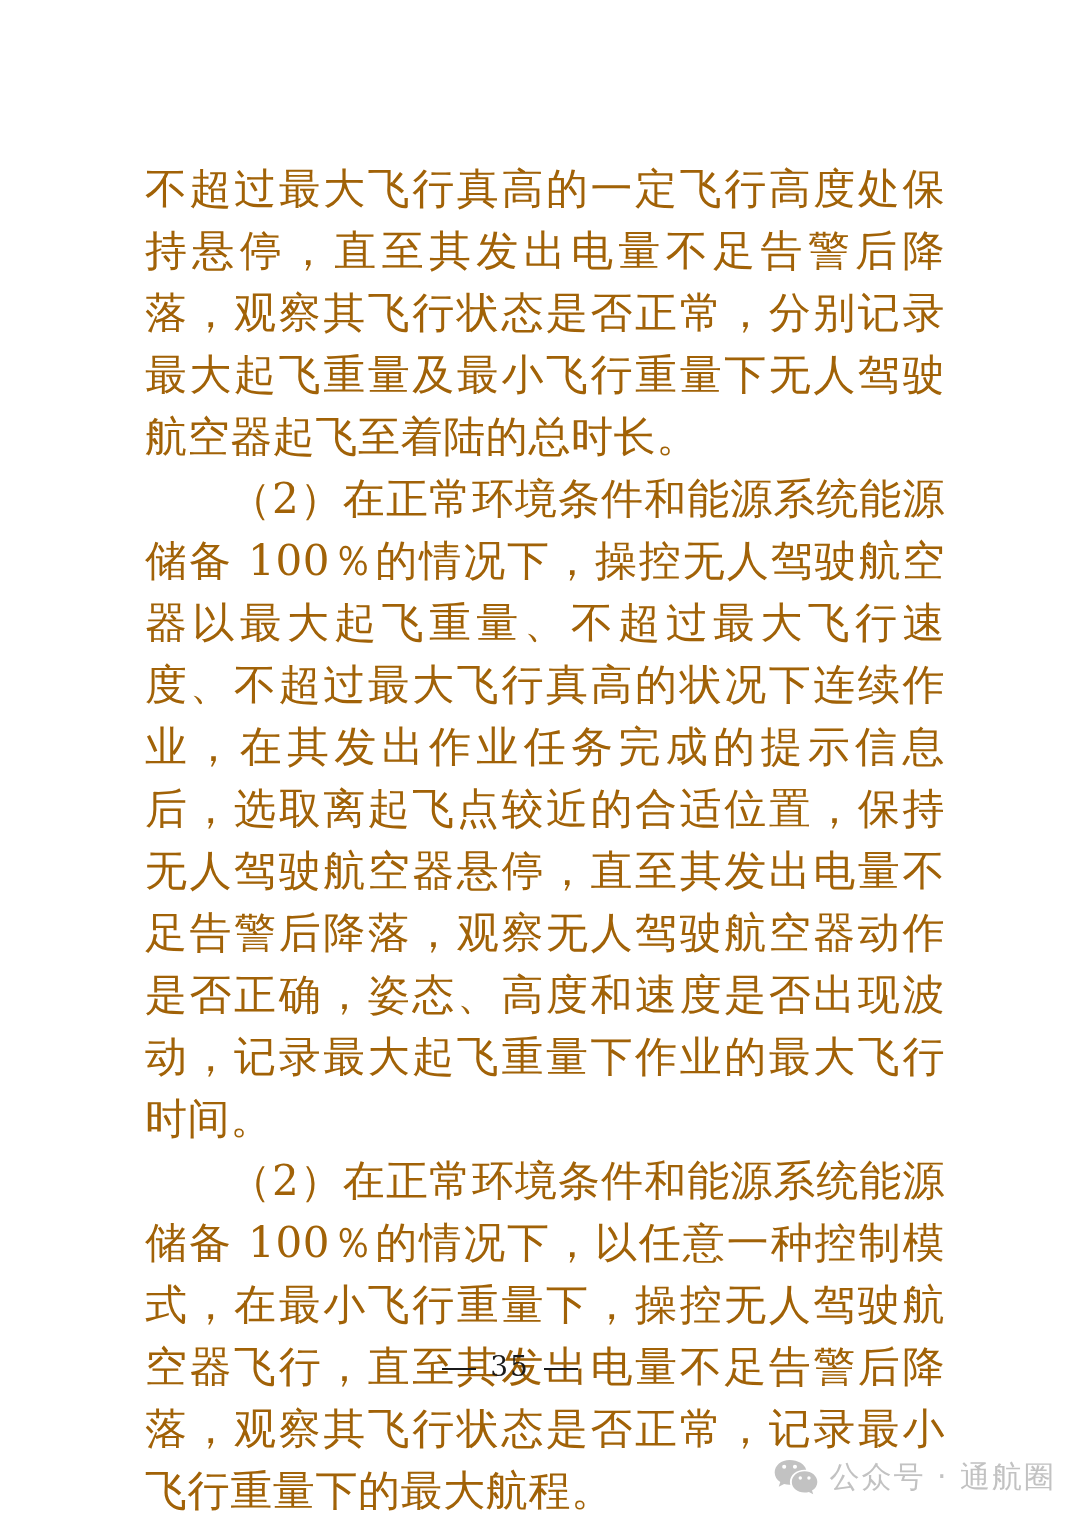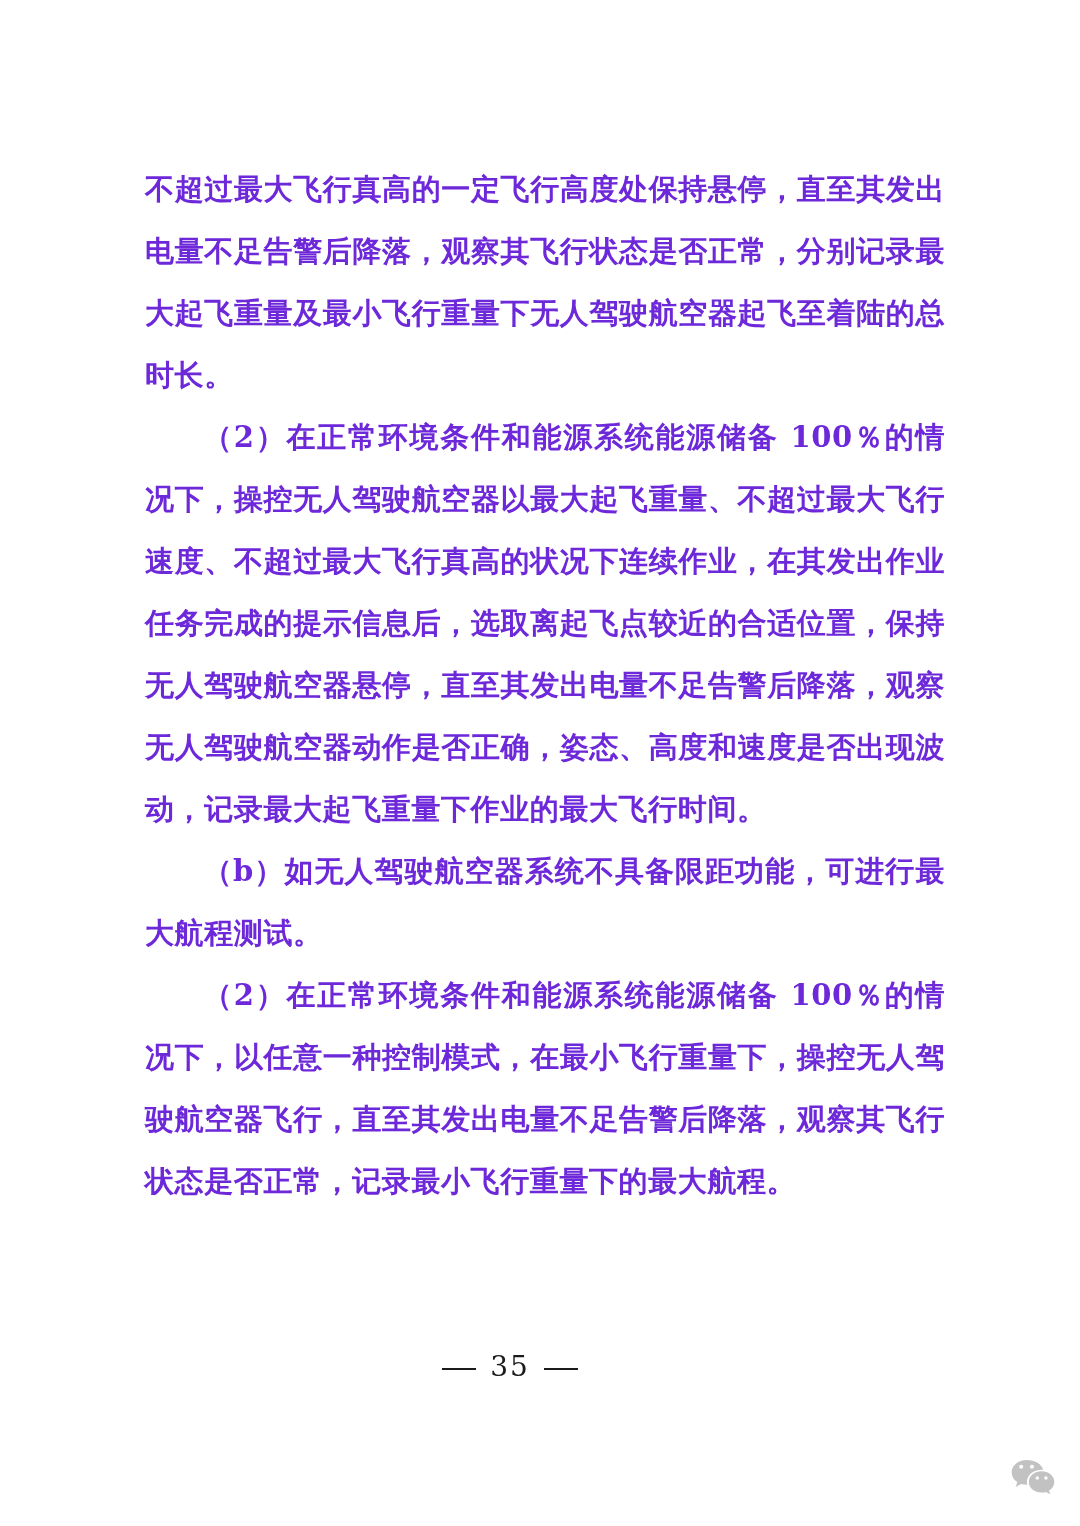--- a/index.html
+++ b/index.html
@@ -24,29 +24,29 @@
   
   .content {
     position: absolute;
     left: 145px;
     top: 158px;
     width: 800px;
   }
 
   .para {
     margin: 0 0 0 0;
-    font-size: 29px;
+    font-size: 42px;
     line-height: 62px;
     text-align: justify;
     text-justify: inter-character;
     text-align-last: left;
     letter-spacing: 0.6px;
     word-break: break-all;
-    color: #6d28d9;
-    font-weight: 700;
+    color: #a16207;
+    font-weight: 400;
     -webkit-font-smoothing: none;
   }
   .para.indent {
     text-indent: 2em;
   }
 
   
   .page-number {
     position: absolute;
     left: 0;
@@ -99,31 +99,31 @@
 <body>
 
 <div class="page">
 
   <div class="content">
 
     <p class="para">不超过最大飞行真高的一定飞行高度处保持悬停，直至其发出电量不足告警后降落，观察其飞行状态是否正常，分别记录最大起飞重量及最小飞行重量下无人驾驶航空器起飞至着陆的总时长。</p>
 
     <p class="para indent">（2）在正常环境条件和能源系统能源储备 100％的情况下，操控无人驾驶航空器以最大起飞重量、不超过最大飞行速度、不超过最大飞行真高的状况下连续作业，在其发出作业任务完成的提示信息后，选取离起飞点较近的合适位置，保持无人驾驶航空器悬停，直至其发出电量不足告警后降落，观察无人驾驶航空器动作是否正确，姿态、高度和速度是否出现波动，记录最大起飞重量下作业的最大飞行时间。</p>
 
-    <p class="para indent">（b）如无人驾驶航空器系统不具备限距功能，可进行最大航程测试。</p>
 
 
     <p class="para indent">（2）在正常环境条件和能源系统能源储备 100％的情况下，以任意一种控制模式，在最小飞行重量下，操控无人驾驶航空器飞行，直至其发出电量不足告警后降落，观察其飞行状态是否正常，记录最小飞行重量下的最大航程。</p>
 
   </div>
 
   <div class="page-number">
     <span class="dash"></span><span>35</span><span class="dash"></span>
   </div>
 
   <div class="watermark">
     <svg class="wm-icon" viewBox="0 0 48 42" aria-hidden="true">
       <path fill="#c2c2c2" d="M17.2 2.2C8.6 2.2 1.6 8 1.6 15.2c0 4.1 2.3 7.7 5.9 10.1L5.9 30.3l5.6-2.9c1.8.5 3.7.8 5.7.8h.9c-.3-1-.5-2-.5-3.1 0-7 6.9-12.7 15.4-12.7.6 0 1.1 0 1.7.1C33.4 6.8 26.1 2.2 17.2 2.2zm-5.6 9.1a2.1 2.1 0 1 1 0-4.3 2.1 2.1 0 0 1 0 4.3zm11.3 0a2.1 2.1 0 1 1 0-4.3 2.1 2.1 0 0 1 0 4.3z"></path>
       <path fill="#c2c2c2" d="M46.4 25.1c0-6.1-6-11.1-13.4-11.1s-13.4 5-13.4 11.1c0 6.2 6 11.1 13.4 11.1 1.6 0 3.1-.2 4.5-.6l4.6 2.4-1.3-3.9c3.4-2 5.6-5.3 5.6-9zm-17.9-2.3a1.8 1.8 0 1 1 0-3.6 1.8 1.8 0 0 1 0 3.6zm9.1 0a1.8 1.8 0 1 1 0-3.6 1.8 1.8 0 0 1 0 3.6z"></path>
     </svg>
+    <span class="wm-text">公众号 · 通航圈</span>
   </div>
 
 </div>
 
 </body></html>

